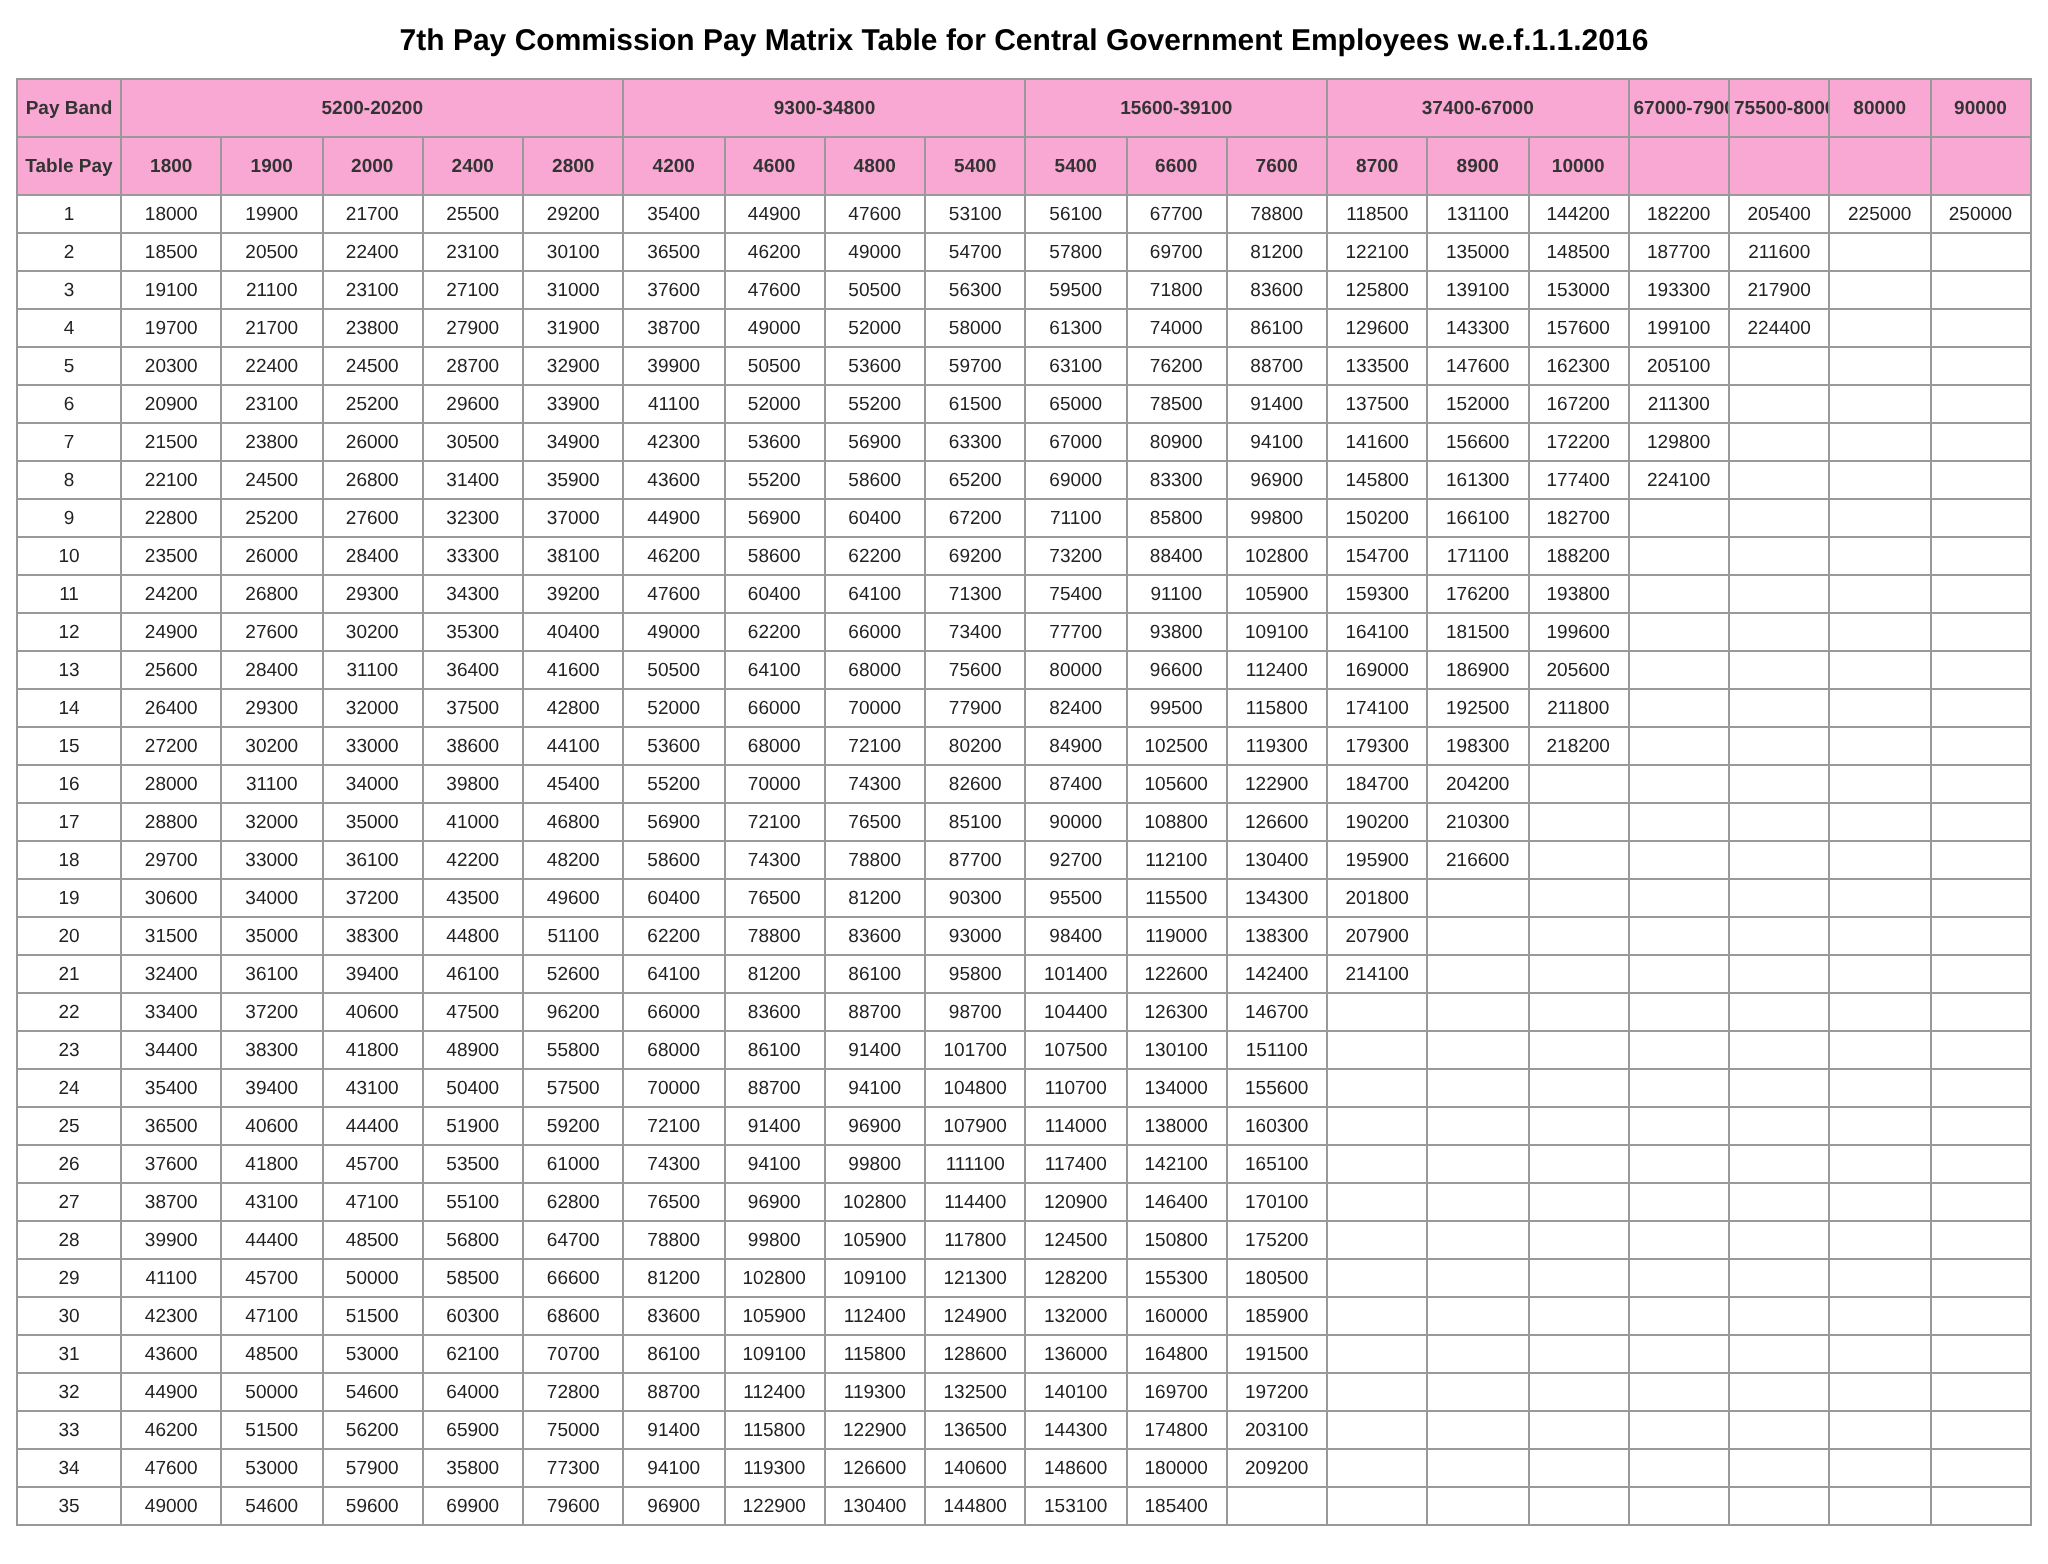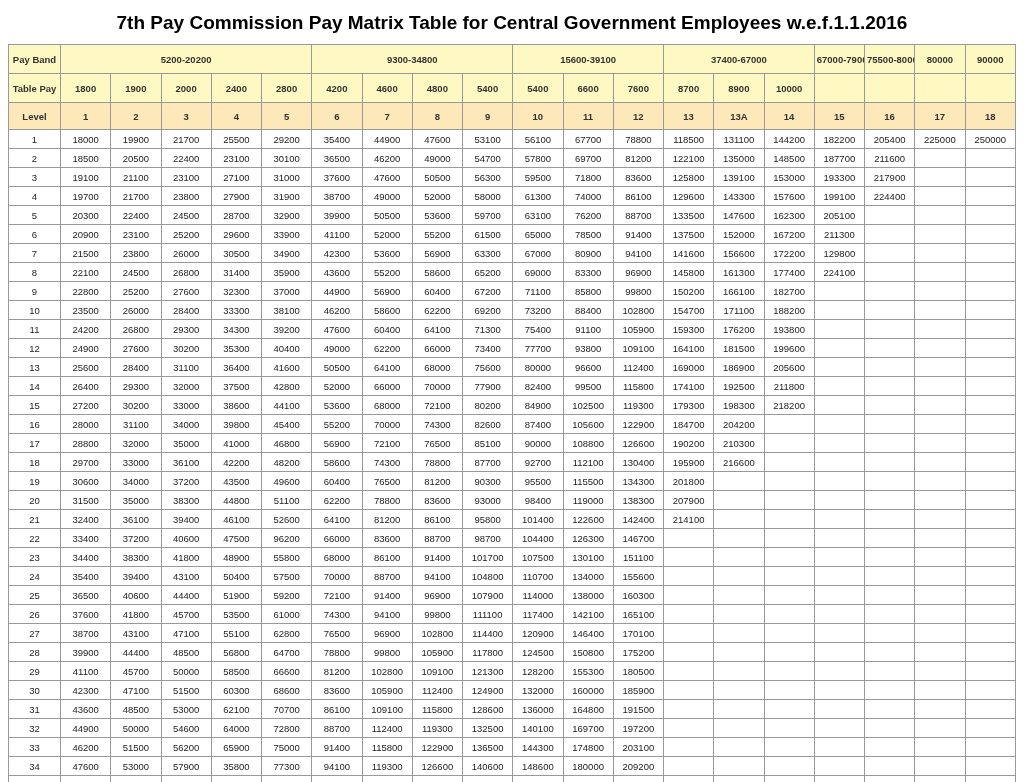--- a/index.html
+++ b/index.html
@@ -4,21 +4,21 @@
 <style>
   body {
     margin: 0;
     padding: 8px;
     font-family: Arial, sans-serif;
     background: #fff;
     font-size: 10px;
   }
   h1 {
     text-align: center;
-    font-size: 19px;
+    font-size: 15px;
     margin: 4px 0 10px 0;
     font-weight: bold;
     color: #000;
   }
   table {
     border-collapse: collapse;
     width: 100%;
     table-layout: fixed;
   }
   th, td {
@@ -27,21 +27,21 @@
     padding: 2px 2px;
     font-size: 9.5px;
     white-space: nowrap;
     overflow: hidden;
   }
   th.label-col {
     width: 56px;
   }
   thead tr.row-payband th,
   thead tr.row-gradepay th {
-    background: #fef9c3;
+    background: #f9a8d4;
     font-weight: bold;
     color: #333;
     height: 24px;
   }
   thead tr.row-level th {
     background: #fce8b8;
     font-weight: bold;
     color: #333;
     height: 22px;
   }
@@ -91,42 +91,20 @@
         <th>6600</th>
         <th>7600</th>
         <th>8700</th>
         <th>8900</th>
         <th>10000</th>
         <th></th>
         <th></th>
         <th></th>
         <th></th>
       </tr>
-      <tr class="row-level">
-        <th class="label-col">Level</th>
-        <th>1</th>
-        <th>2</th>
-        <th>3</th>
-        <th>4</th>
-        <th>5</th>
-        <th>6</th>
-        <th>7</th>
-        <th>8</th>
-        <th>9</th>
-        <th>10</th>
-        <th>11</th>
-        <th>12</th>
-        <th>13</th>
-        <th>13A</th>
-        <th>14</th>
-        <th>15</th>
-        <th>16</th>
-        <th>17</th>
-        <th>18</th>
-      </tr>
     </thead>
   <tbody id="tbody">
       <tr>
         <td>1</td>
         <td>18000</td>
         <td>19900</td>
         <td>21700</td>
         <td>25500</td>
         <td>29200</td>
         <td>35400</td>

